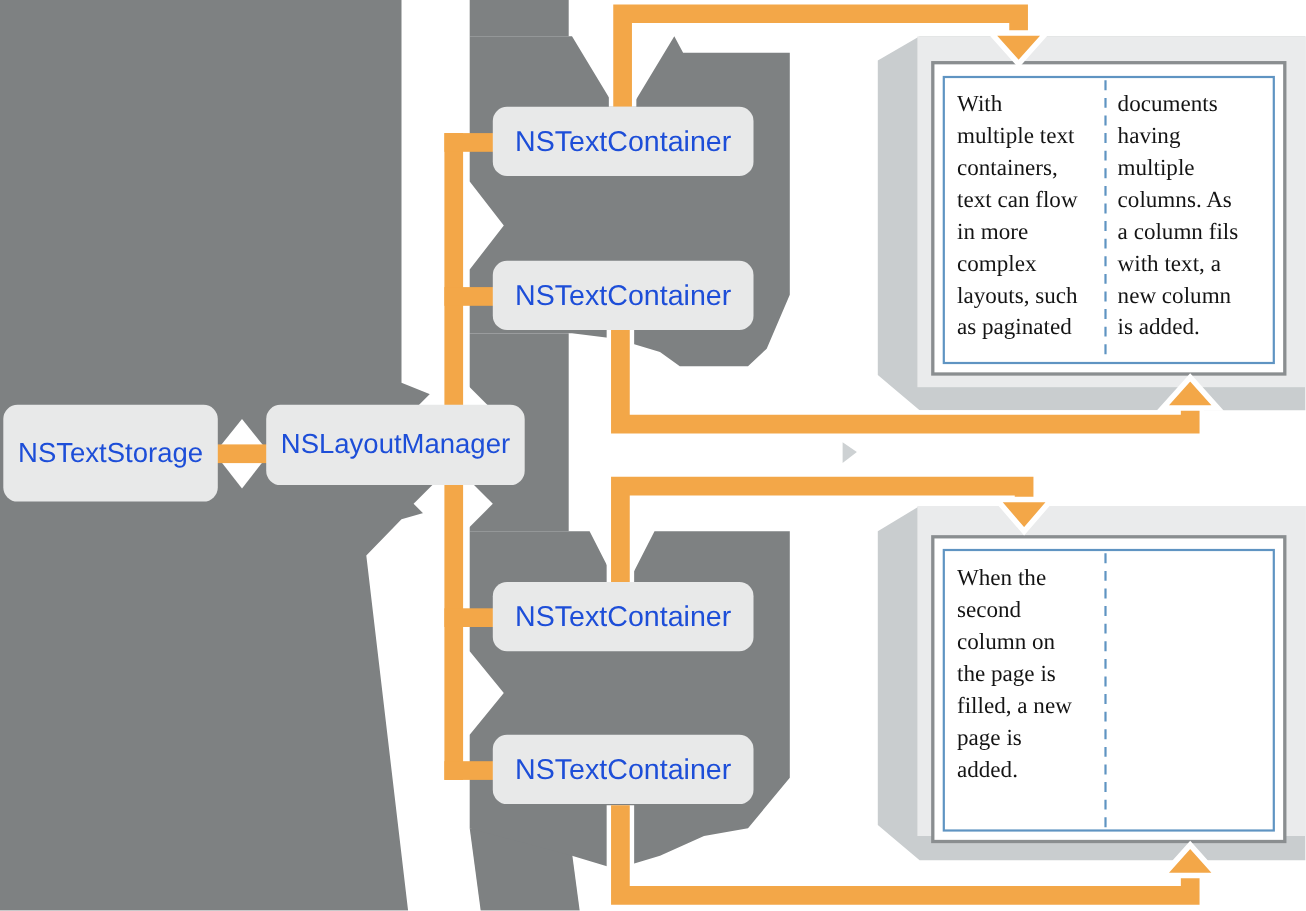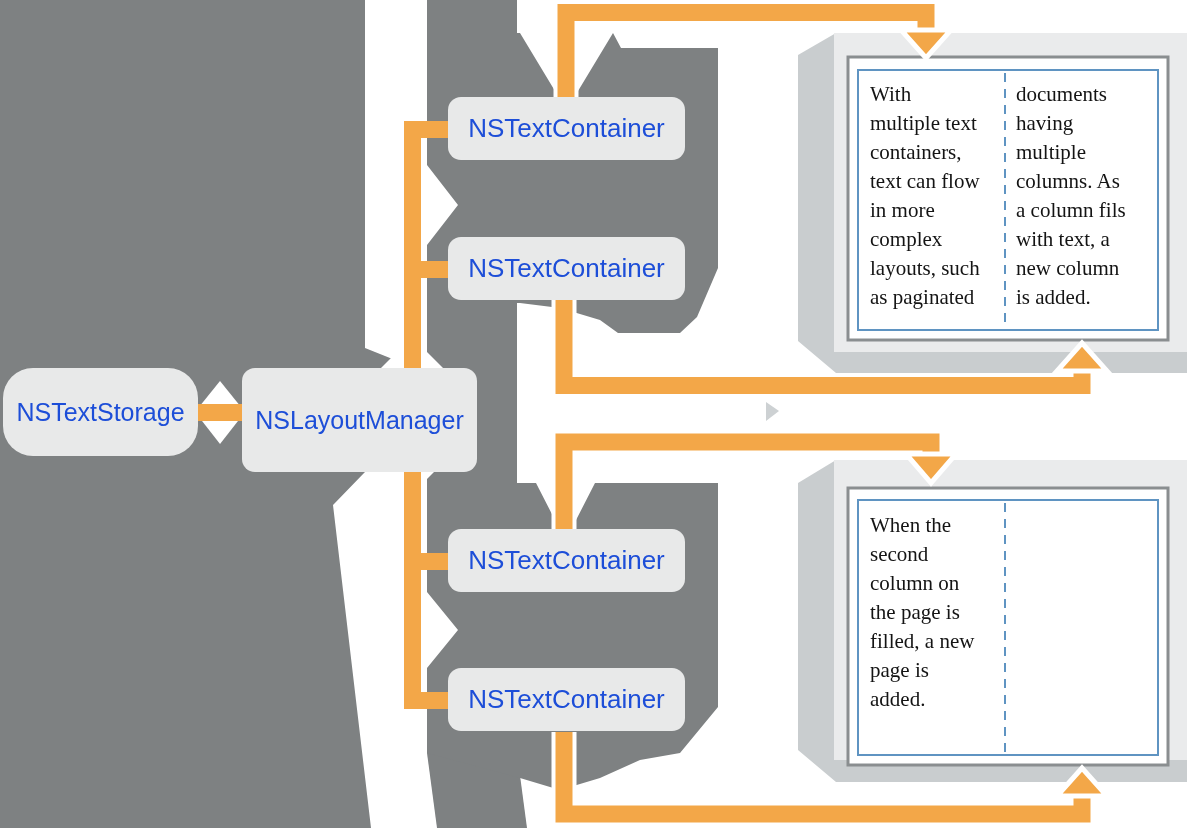--- a/index.html
+++ b/index.html
@@ -2,22 +2,22 @@
 <html><head>
 <meta charset="utf-8">
 <style>
   html,body{margin:0;padding:0;background:#ffffff;}
   #stage{position:relative;width:1187px;height:828px;background:#ffffff;overflow:hidden;
          font-family:"Liberation Sans",sans-serif;}
   #shapes{position:absolute;left:0;top:0;}
   .node{position:absolute;background:#E8E9E9;border-radius:13px;display:flex;
         align-items:center;justify-content:center;color:#1d4ed8;
         font-size:26px;letter-spacing:0px;}
-  #node-storage{left:3px;top:368px;width:195px;height:88px;font-size:25px;border-radius:30px;}
-  #node-manager{left:242px;top:368px;width:235px;height:104px;font-size:25px;}
+  #node-storage{left:3px;top:368px;width:195px;height:88px;font-size:25px;}
+  #node-manager{left:242px;top:368px;width:235px;height:73px;font-size:25px;}
   #node-c1{left:448px;top:97px;width:237px;height:63px;}
   #node-c2{left:448px;top:237px;width:237px;height:63px;}
   #node-c3{left:448px;top:529px;width:237px;height:63px;}
   #node-c4{left:448px;top:668px;width:237px;height:63px;}
   .pagetext{position:absolute;white-space:pre-line;font-family:"Liberation Serif",serif;
             font-size:21px;line-height:29px;color:#141414;}
   #p1c1{left:870px;top:80px;width:140px;}
   #p1c2{left:1016px;top:80px;width:140px;}
   #p2c1{left:870px;top:511px;width:140px;font-family:Liberation Serif, serif;}
   #p2c2{left:1016px;top:511px;width:140px;}

